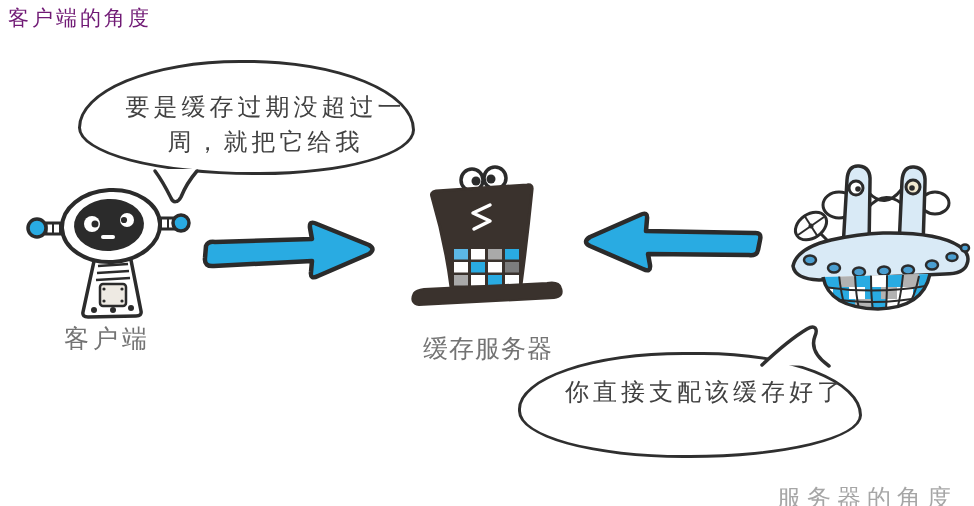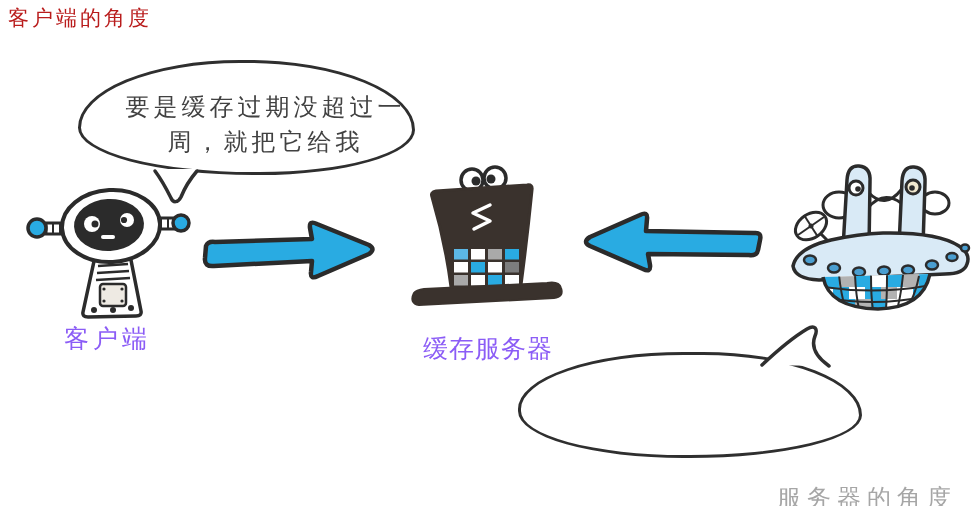--- a/index.html
+++ b/index.html
@@ -8,21 +8,21 @@
     position: relative;
     width: 974px; height: 506px;
     background: #ffffff;
     overflow: hidden;
     font-family: "Liberation Sans", "DejaVu Sans", sans-serif;
     color: #3a3a3a;
   }
   .abs { position: absolute; }
   #page-title {
     left: 8px; top: 4px;
-    font-size: 21px; letter-spacing: 3px; color: #b91c1c;
+    font-size: 21px; letter-spacing: 3px; color: #701a75;
   }
   .bubble {
     background: #fff;
     border: 3.5px solid #2f2f2f;
     z-index: 1;
   }
   #bubble-client {
     left: 78px; top: 60px; width: 337px; height: 115px;
     border-radius: 49% 51% 47% 53% / 60% 62% 40% 42%;
   }
@@ -32,21 +32,21 @@
     border-radius: 50% 48% 52% 50% / 56% 62% 42% 46%;
   }
   #bubble-origin .bubble-text { padding: 19px 0 0 30px; }
   .bubble-text {
     font-size: 24px; line-height: 35px; letter-spacing: 4px; color: #414141;
     white-space: nowrap;
   }
   .bubble-text .line { display: block; text-align: center; }
   .tail { z-index: 2; }
   .actor-label {
-    font-size: 25px; letter-spacing: 2px; color: #8b5cf6; white-space: nowrap; text-align: center;
+    font-size: 25px; letter-spacing: 2px; color: #737373; white-space: nowrap; text-align: center;
   }
   #label-client { left: 64px; top: 322px; letter-spacing: 4px; }
   #label-cache  { left: 423px; top: 332px; letter-spacing: 1px; }
   #label-origin { left: 845px; top: 320px; letter-spacing: 0px; }
   #footer-faint-title {
     left: 777px; top: 482px;
     font-size: 24px; letter-spacing: 6px; color: #a6a6a6; white-space: nowrap;
   }
   svg { display: block; overflow: visible; }
 </style>
@@ -203,20 +203,21 @@
       <path d="M88,126 Q88,150 90,162" fill="none" stroke="#2b2b2b" stroke-width="2"></path>
       <path d="M104,126 Q104,148 103,161" fill="none" stroke="#2b2b2b" stroke-width="2"></path>
       <path d="M120,127 Q118,146 115,158" fill="none" stroke="#2b2b2b" stroke-width="2"></path>
       <path d="M136,128 Q133,143 128,153" fill="none" stroke="#2b2b2b" stroke-width="2"></path>
     </g>
     <path d="M40,129 Q46,160 95,161 Q140,160 147,126" fill="none" stroke="#2b2b2b" stroke-width="3.5"></path>
   </svg>
 
   <div id="bubble-origin" class="abs bubble">
     <div class="bubble-text">
+      <span class="line">你直接支配该缓存好了</span>
     </div>
   </div>
 
   <svg class="abs tail" style="left:760px; top:327px; width:76px; height:42px;" viewBox="0 0 76 42">
     <path d="M2,38 C19,22 37,8 47,2 C55,-3 58,2 55,9 C51,19 55,29 69,39 Z" fill="#ffffff"></path>
     <path d="M2,38 C19,22 37,8 47,2 C55,-3 58,2 55,9 C51,19 55,29 69,39" fill="none" stroke="#2f2f2f" stroke-width="3.5" stroke-linecap="round"></path>
   </svg>
 
   <div id="footer-faint-title" class="abs">服务器的角度</div>
 

